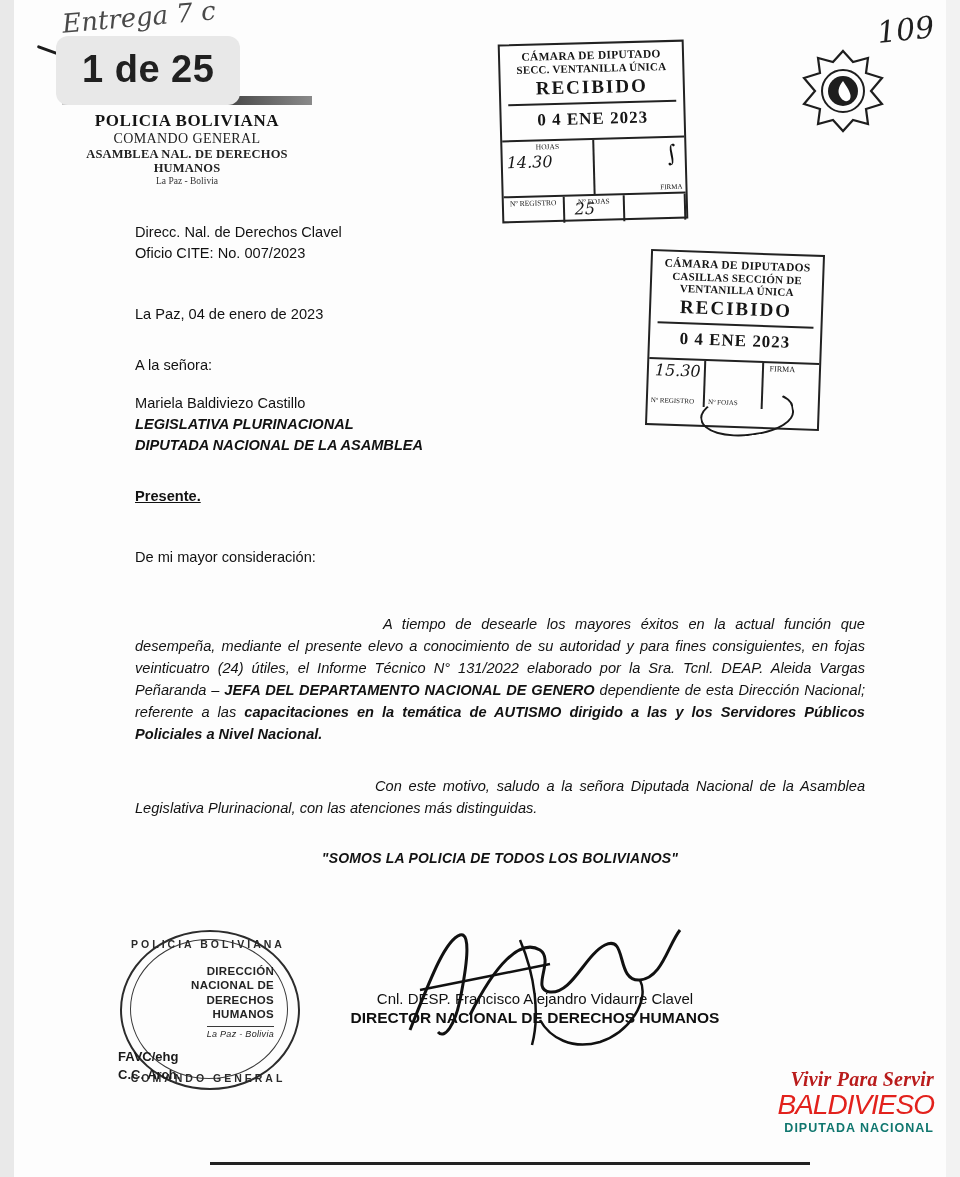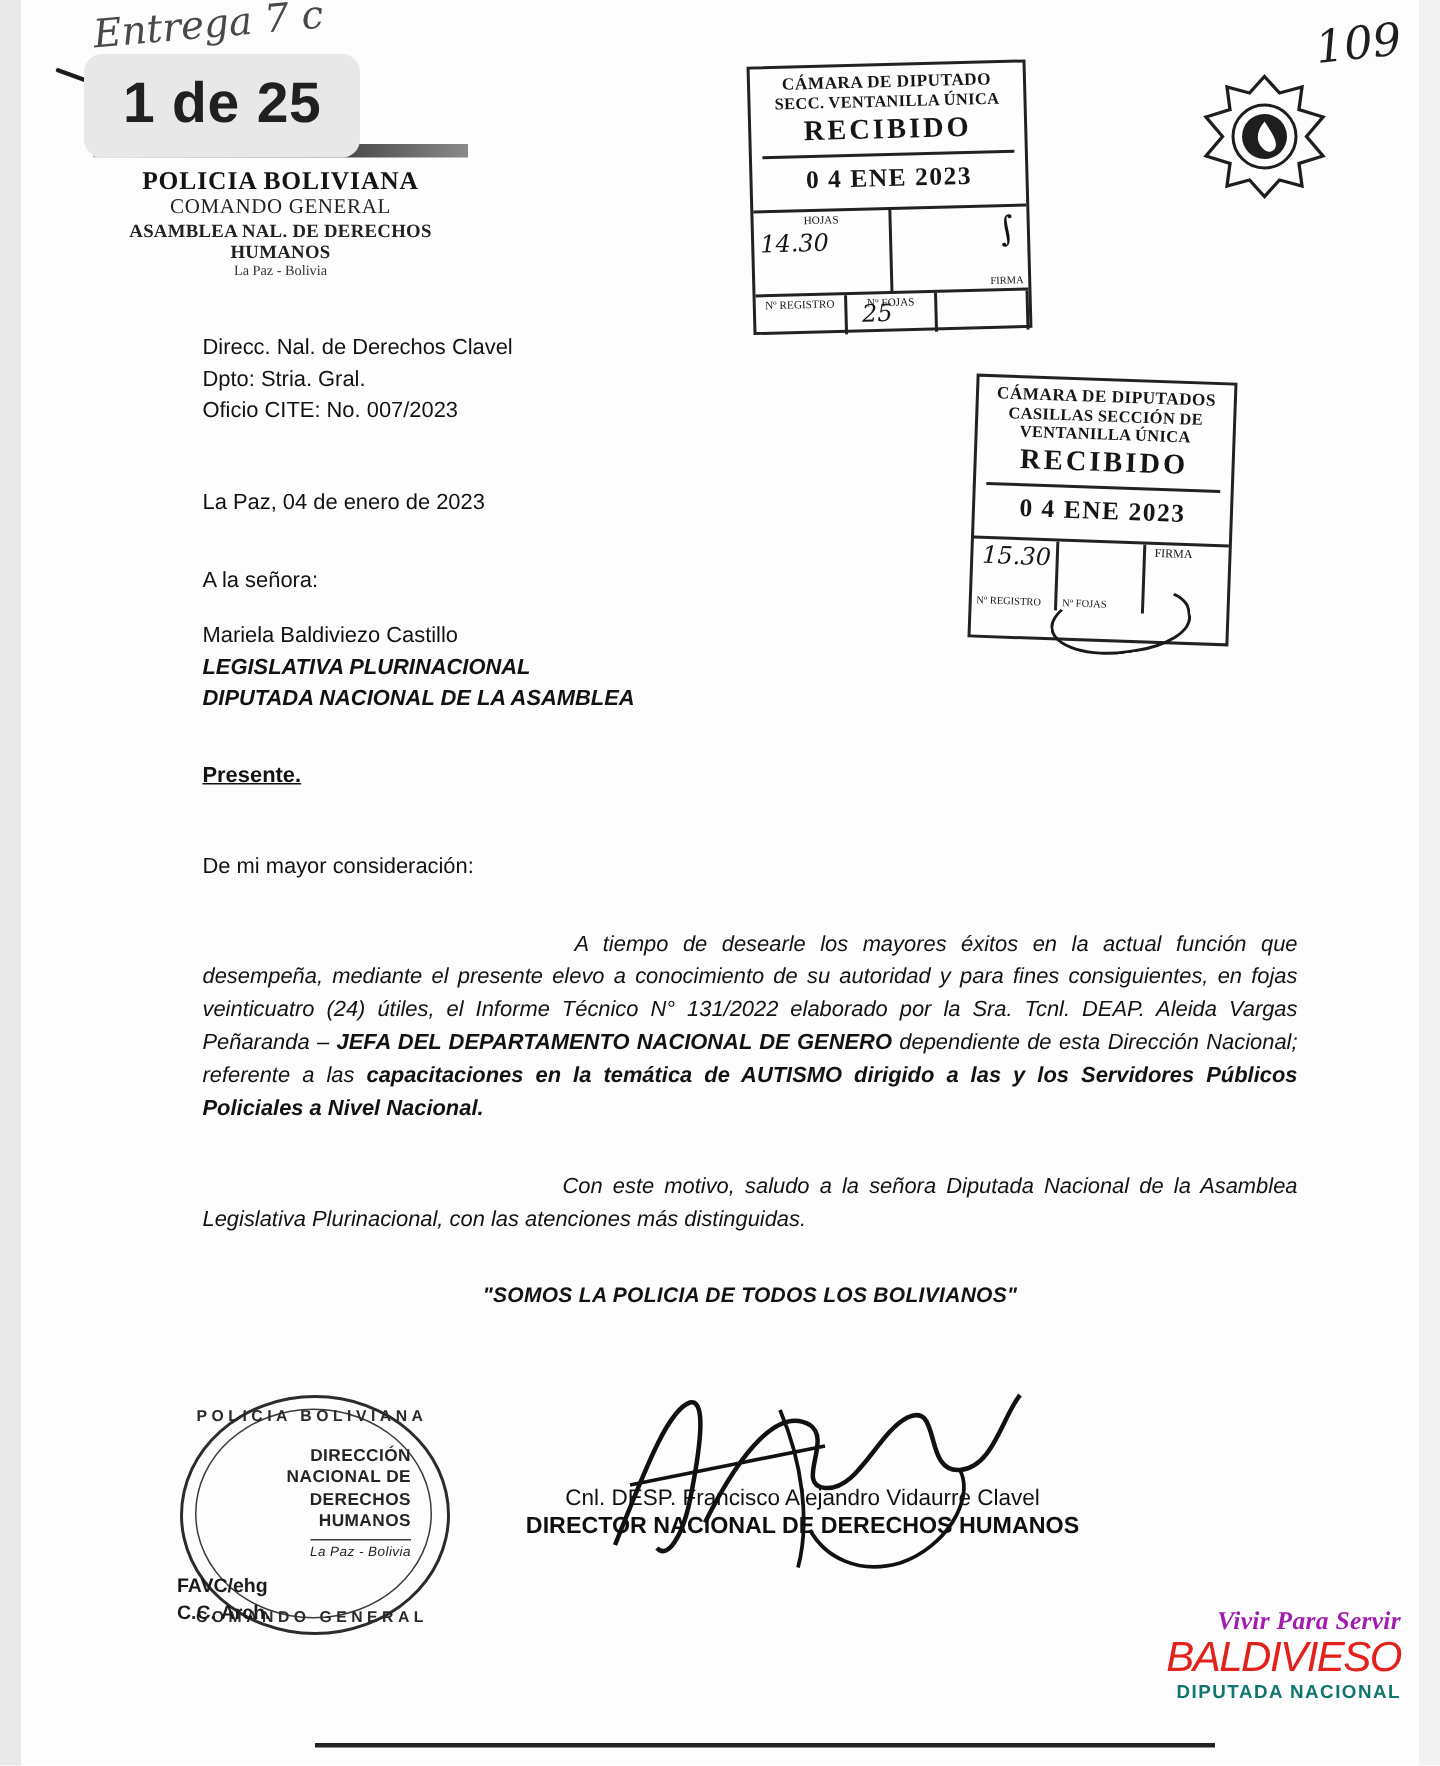--- a/index.html
+++ b/index.html
@@ -246,20 +246,21 @@
   .spacer-md { height: 30px; }
   .spacer-lg { height: 40px; }
   .bold { font-weight: bold; }
   .bold-italic { font-weight: bold; font-style: italic; }
   .underline { text-decoration: underline; }
   #para-main {
     text-align: justify;
     font-style: italic;
     line-height: 1.5;
     font-size: 14.6px;
+    margin-top: 16px;
   }
   #para-main .indent { display: inline-block; width: 248px; }
   #para-close {
     text-align: justify;
     font-style: italic;
     line-height: 1.5;
     font-size: 14.6px;
   }
   #para-close .indent { display: inline-block; width: 240px; }
   #motto {
@@ -370,22 +371,22 @@
     position: absolute;
     right: 26px;
     bottom: 42px;
     width: 220px;
     text-align: right;
   }
   #mariela-logo .slogan {
     font-family: "Liberation Serif", serif;
     font-style: italic;
     font-weight: bold;
-    font-size: 17px;
-    color: #a21caf;
+    font-size: 20px;
+    color: #b91c1c;
     margin-bottom: 1px;
     letter-spacing: 0.2px;
   }
   #mariela-logo .ml-first {
     font-family: "Liberation Sans", sans-serif;
     font-weight: bold;
     font-style: italic;
     font-size: 40px;
     line-height: 0.9;
     color: #e2211c;
@@ -497,21 +498,20 @@
         <span style="position:absolute;left:6px;top:2px;font-size:8px;">FIRMA</span>
       </div>
     </div>
   </div>
   <div id="stamp-2-scribble"></div>
 
   <div id="body-text">
 
     <div class="blk">
       <div class="line">Direcc. Nal. de Derechos Clavel</div>
-      <div class="line">Dpto: Stria. Gral.</div>
       <div class="line">Oficio CITE: No. 007/2023</div>
     </div>
 
     <div class="spacer-lg"></div>
     <div class="line">La Paz, 04 de enero  de 2023</div>
 
     <div class="spacer-md"></div>
     <div class="line">A la señora:</div>
 
     <div class="spacer-sm"></div>

